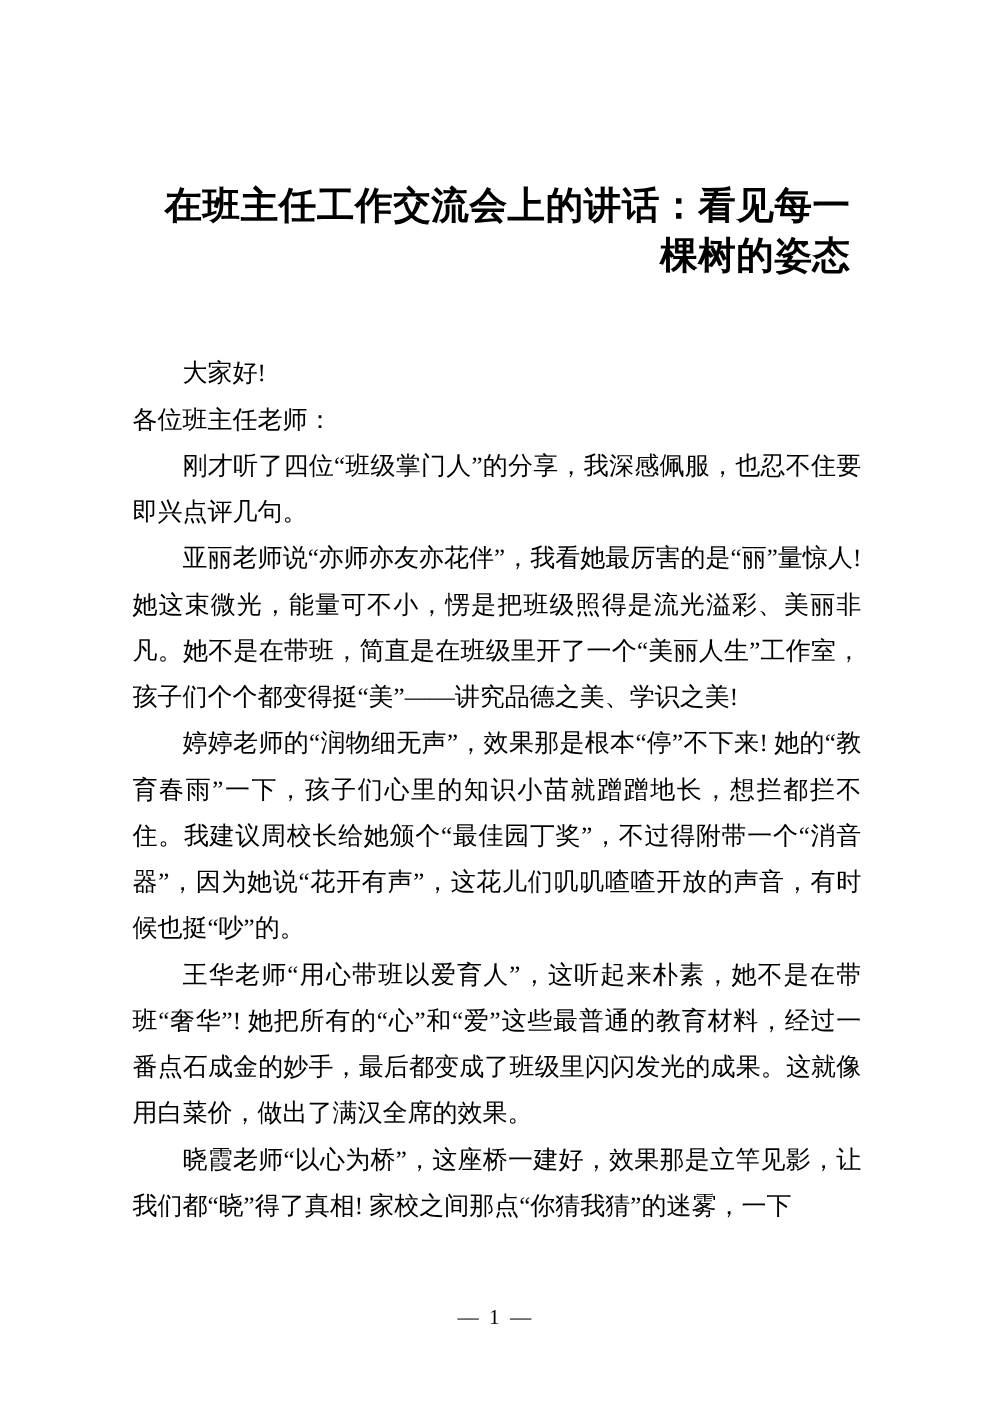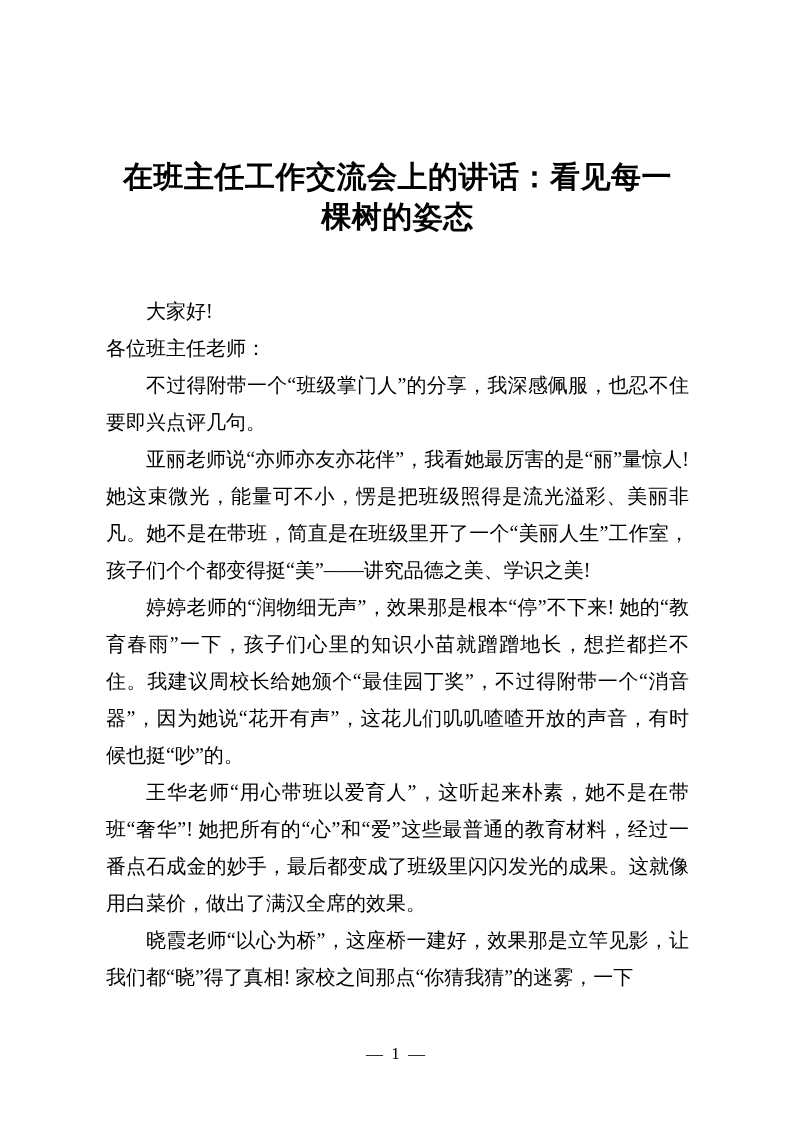--- a/index.html
+++ b/index.html
@@ -18,24 +18,24 @@
   .page {
     position: relative;
     width: 793px;
     height: 1122px;
     background: #ffffff;
     padding: 145px 104px 0 106px;
     overflow: hidden;
   }
   .doc-title {
     max-width: 566px;
-    margin: 12px auto 56px auto;
+    margin: 0 auto 56px auto;
     font-size: 30px;
     font-weight: bold;
-    text-align: center;
+    text-align: right;
     line-height: 40px;
     letter-spacing: 0.5px;
   }
   .doc-body {
     width: 100%;
   }
   .para {
     margin: 0;
     font-size: 20px;
     line-height: 37px;
@@ -62,21 +62,21 @@
 </head>
 <body>
 
 <div class="page">
 
   <h1 class="doc-title">在班主任工作交流会上的讲话：看见每一棵树的姿态</h1>
 
   <div class="doc-body">
     <p class="para">大家好!</p>
     <p class="para no-indent">各位班主任老师：</p>
-    <p class="para">不过得附带一个“班级掌门人”的分享，我深感佩服，也忍不住要即兴点评几句。</p>
+    <p class="para">刚才听了四位“班级掌门人”的分享，我深感佩服，也忍不住要即兴点评几句。</p>
     <p class="para">亚丽老师说“亦师亦友亦花伴”，我看她最厉害的是“丽”量惊人! 她这束微光，能量可不小，愣是把班级照得是流光溢彩、美丽非凡。她不是在带班，简直是在班级里开了一个“美丽人生”工作室，孩子们个个都变得挺“美”——讲究品德之美、学识之美!</p>
     <p class="para">婷婷老师的“润物细无声”，效果那是根本“停”不下来! 她的“教育春雨”一下，孩子们心里的知识小苗就蹭蹭地长，想拦都拦不住。我建议周校长给她颁个“最佳园丁奖”，不过得附带一个“消音器”，因为她说“花开有声”，这花儿们叽叽喳喳开放的声音，有时候也挺“吵”的。</p>
     <p class="para">王华老师“用心带班以爱育人”，这听起来朴素，她不是在带班“奢华”! 她把所有的“心”和“爱”这些最普通的教育材料，经过一番点石成金的妙手，最后都变成了班级里闪闪发光的成果。这就像用白菜价，做出了满汉全席的效果。</p>
     <p class="para">晓霞老师“以心为桥”，这座桥一建好，效果那是立竿见影，让我们都“晓”得了真相! 家校之间那点“你猜我猜”的迷雾，一下</p>
   </div>
 
   <div class="footer">
     <span>— 1 —</span>
   </div>
 

